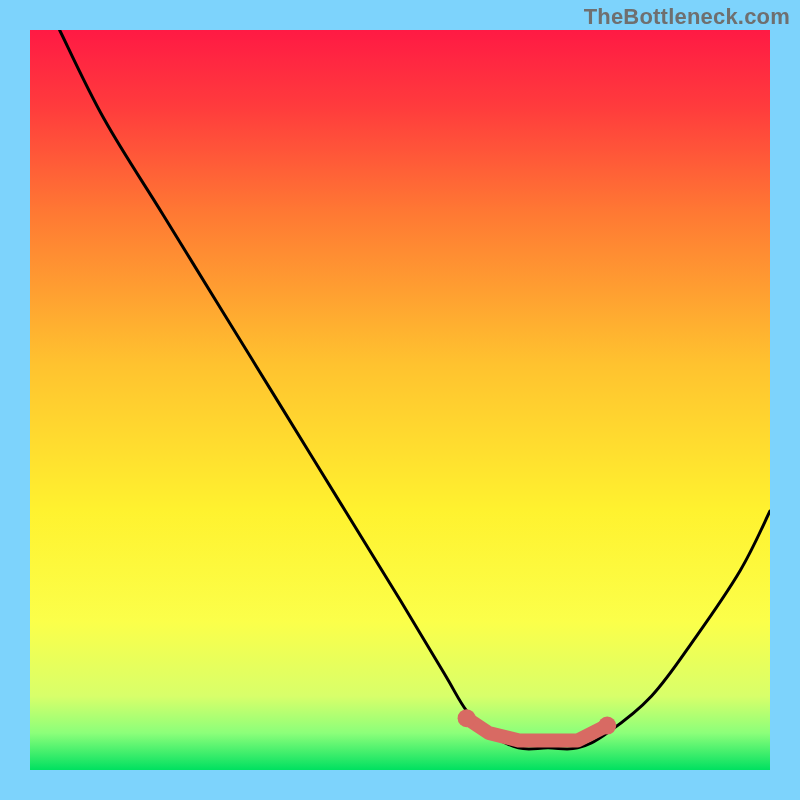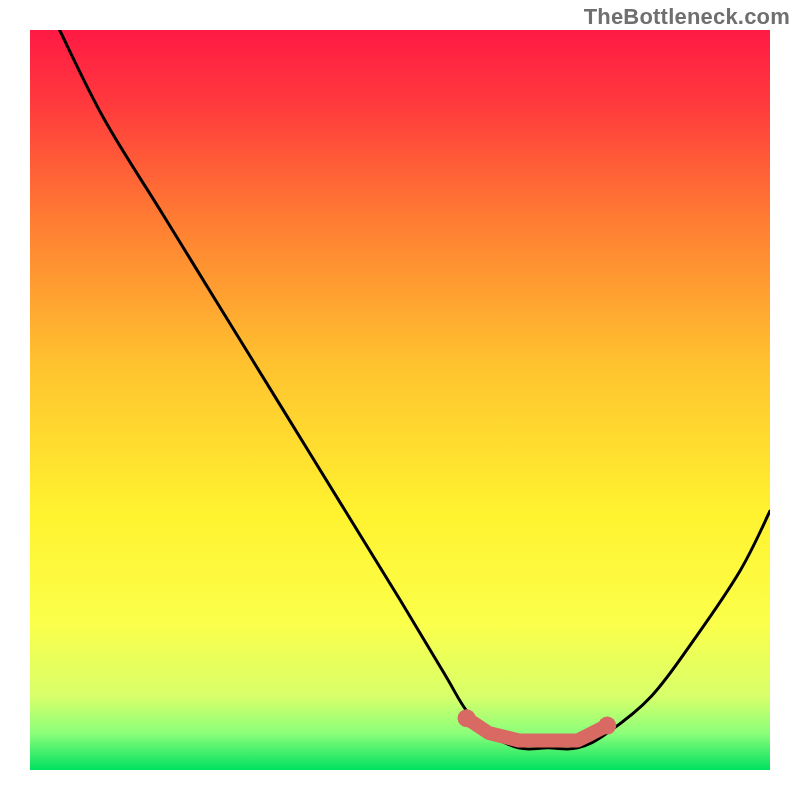--- a/index.html
+++ b/index.html
@@ -8,21 +8,21 @@
     width: 800px;
     height: 800px;
     overflow: hidden;
     background: #000;
     font-family: Arial, Helvetica, sans-serif;
   }
   .frame {
     position: relative;
     width: 800px;
     height: 800px;
-    background: #ffffff;
+    background: #7dd3fc;
   }
   .watermark {
     position: absolute;
     top: 4px;
     right: 10px;
     color: #6f6f6f;
     font-size: 22px;
     font-weight: 600;
     letter-spacing: 0.2px;
     z-index: 10;

